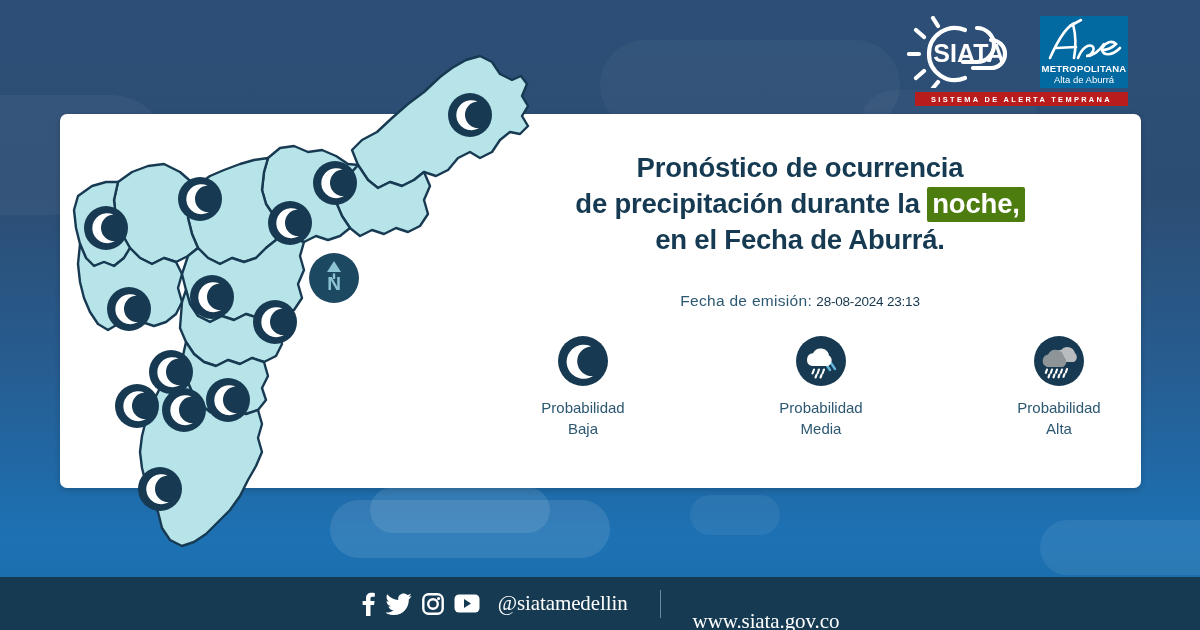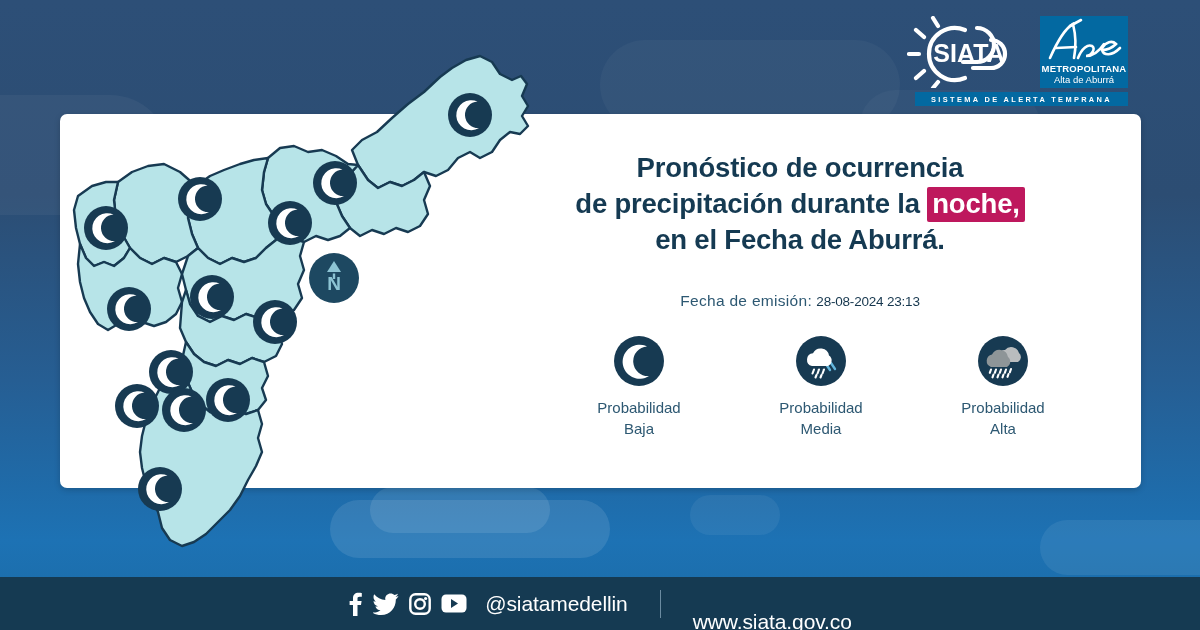--- a/index.html
+++ b/index.html
@@ -53,57 +53,57 @@
     position:absolute; left:0; right:0; top:2px; height:46px;
   }
   #am-logo .am-l1 {
     font-size:9.5px; font-weight:bold; color:#fff; letter-spacing:.2px; line-height:11px;
   }
   #am-logo .am-l2 {
     font-size:9.5px; color:#fff; line-height:11px;
   }
   #tagline {
     position:absolute; right:72px; top:92px; width:213px; height:14px;
-    background:#0369a1; z-index:5;
+    background:#b91c1c; z-index:5;
     display:flex; align-items:center; justify-content:center;
   }
   #tagline span {
     font-size:7.4px; font-weight:bold; color:#ffffff; letter-spacing:2.35px;
     white-space:nowrap;
   }
 
   
   #content {
     position:absolute; left:470px; top:150px; width:660px; z-index:4;
     text-align:center; color:#153a52;
   }
   #title { font-size:27.5px; font-weight:bold; line-height:36px; letter-spacing:-.2px; }
   #title .hl {
-    background:#be185d; color:#ffffff; padding:1px 5px 3px 5px; border-radius:2px;
+    background:#4d7c0f; color:#ffffff; padding:1px 5px 3px 5px; border-radius:2px;
   }
   #emission { margin-top:34px; font-size:15.5px; color:#2d5872; }
   #emission .elabel { letter-spacing:.3px; }
   #emission .evalue { font-size:13.5px; color:#15364d; letter-spacing:-.2px; }
 
   
   #legend {
     margin-top:26px; display:flex; justify-content:center; align-items:center;
-    gap:52px; padding-left:42px;
+    gap:108px; padding-left:42px;
   }
   .leg-item { width:130px; display:flex; flex-direction:column; align-items:center; }
   .leg-icon { width:50px; height:50px; }
   .leg-label {
     margin-top:11px; font-size:15px; line-height:21px; color:#2d5872; text-align:center;
   }
 
   
   #footer {
     position:absolute; left:0; bottom:0; width:1200px; height:53px;
     background:#153a52; z-index:6;
-    display:flex; align-items:center; justify-content:center; gap:18px;
+    display:flex; align-items:center; justify-content:center; gap:18px;font-family:Liberation Serif, serif;
   }
   #social { display:flex; align-items:center; gap:10px; }
   #handle { font-size:21px; color:#ffffff; letter-spacing:-.1px; }
   #divider { width:1px; height:28px; background:#6b8ba1; margin:0 14px; }
   #website { font-size:21px; color:#ffffff; letter-spacing:-.1px;margin-top:36px; }
 </style>
 </head>
 <body>
 
 <div id="bg">

